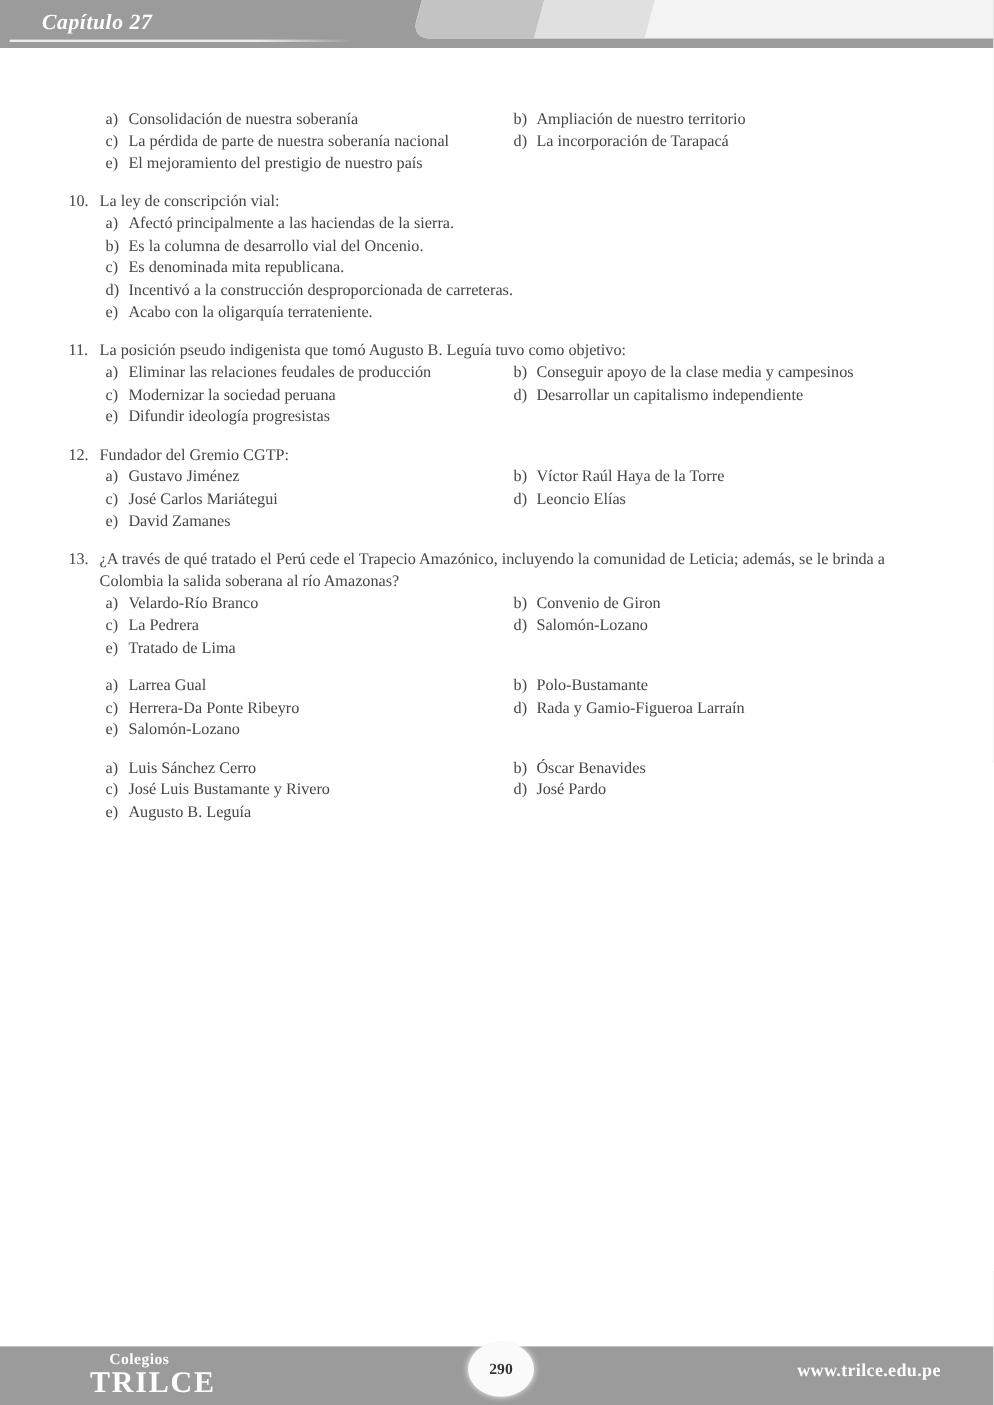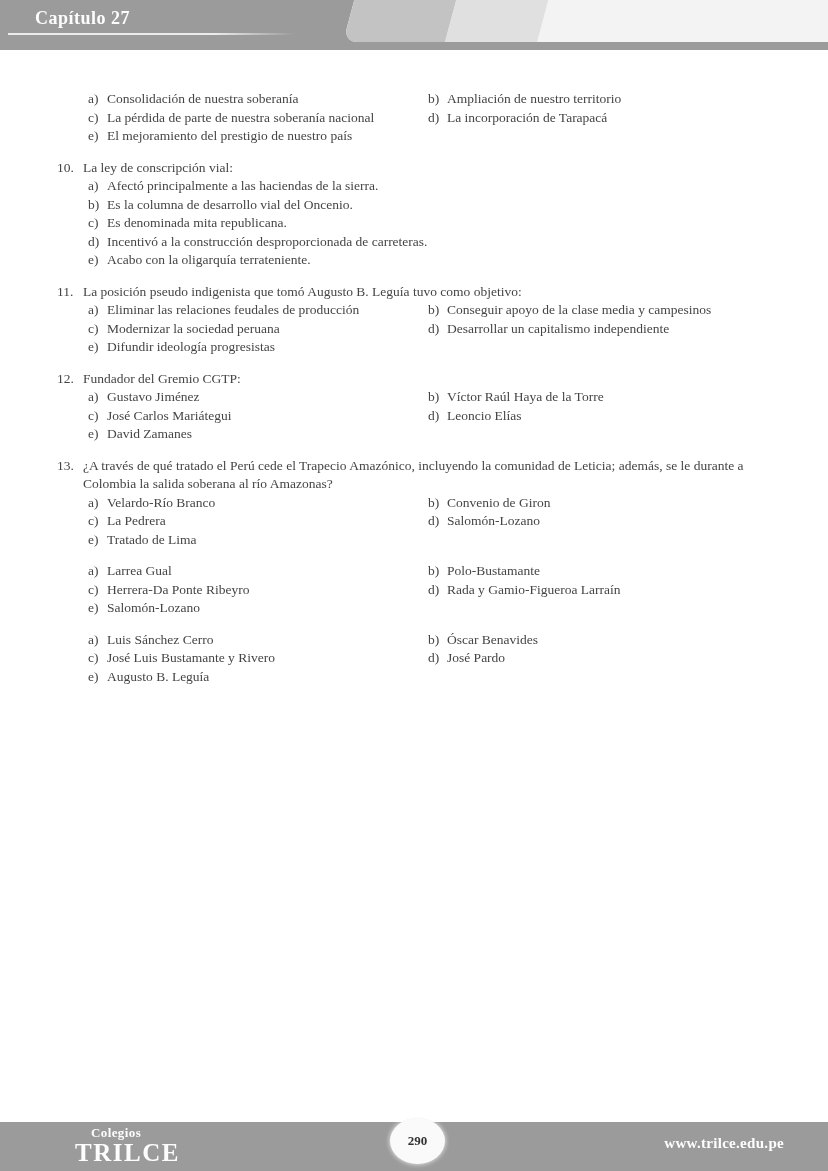--- a/index.html
+++ b/index.html
@@ -4,21 +4,21 @@
 <title>Capítulo 27</title>
 <style>
   html,body{margin:0;padding:0;background:#e9e9e9;}
   .page{
     position:relative;width:828px;height:1171px;margin:0 auto;
     background:#ffffff;overflow:hidden;
     font-family:"Liberation Serif", serif;color:#454545;
   }
 
   
-  .chapter-header{position:absolute;top:0;left:0;right:0;height:50px;background:#9b9b9b;}
+  .chapter-header{position:absolute;top:0;left:0;right:0;height:40px;background:#9b9b9b;font-style:italic;}
   .header-stripes{
     position:absolute;top:0;bottom:8px;left:343px;right:-30px;
     transform:skewX(-15deg);transform-origin:bottom left;
     background:#f3f3f3;border-bottom-left-radius:14px;overflow:hidden;
   }
   .stripe{position:absolute;top:0;bottom:0;}
   .stripe-1{left:0;width:102px;background:#c3c3c3;}
   .stripe-2{left:102px;width:92px;background:#e0e0e0;}
   .chapter-title{
     position:absolute;top:8px;left:35px;z-index:2;margin:0;
@@ -176,21 +176,21 @@
           </div>
           <div class="opt">
             <span class="opt-letter">e)</span>
             <span class="opt-text">David Zamanes</span>
           </div>
         </div>
       </div>
       <div class="question">
         <div class="q-head">
           <span class="q-num">13.</span>
-          <span class="q-text">¿A través de qué tratado el Perú cede el Trapecio Amazónico, incluyendo la comunidad de Leticia; además, se le durante a Colombia la salida soberana al río Amazonas?</span>
+          <span class="q-text">¿A través de qué tratado el Perú cede el Trapecio Amazónico, incluyendo la comunidad de Leticia; además, se le brinda a Colombia la salida soberana al río Amazonas?</span>
         </div>
         <div class="options two-col">
           <div class="opt">
             <span class="opt-letter">a)</span>
             <span class="opt-text">Velardo-Río Branco</span>
           </div>
           <div class="opt">
             <span class="opt-letter">b)</span>
             <span class="opt-text">Convenio de Giron</span>
           </div>

